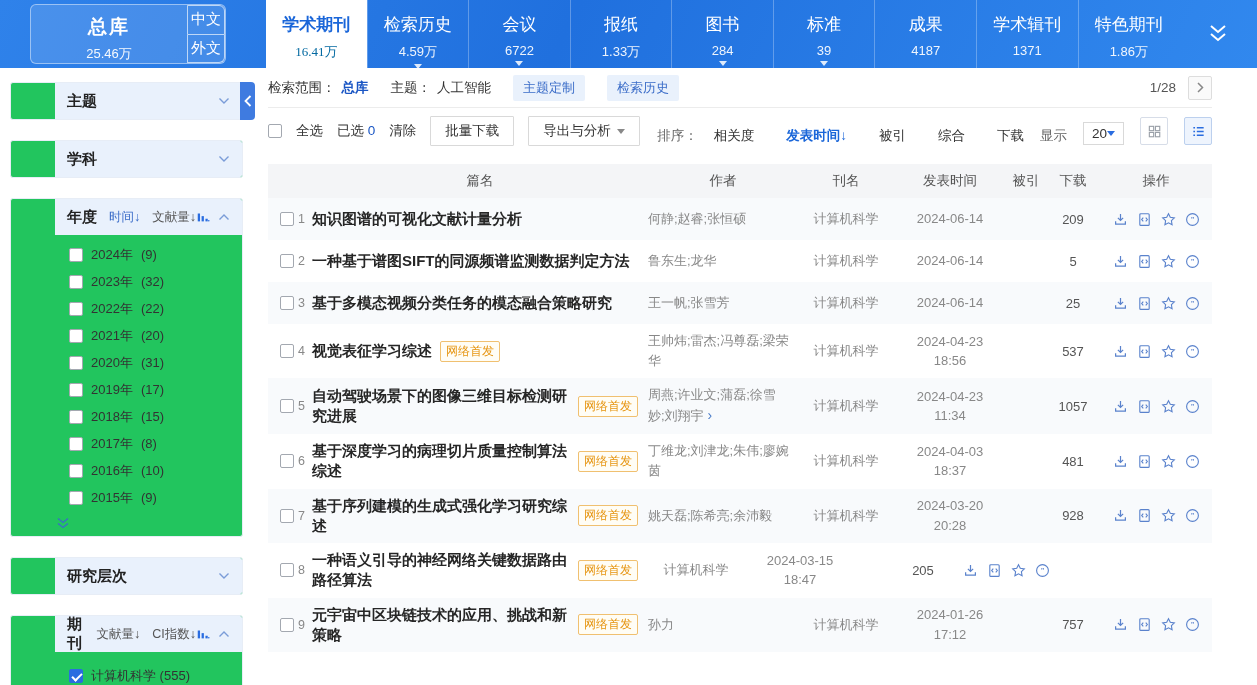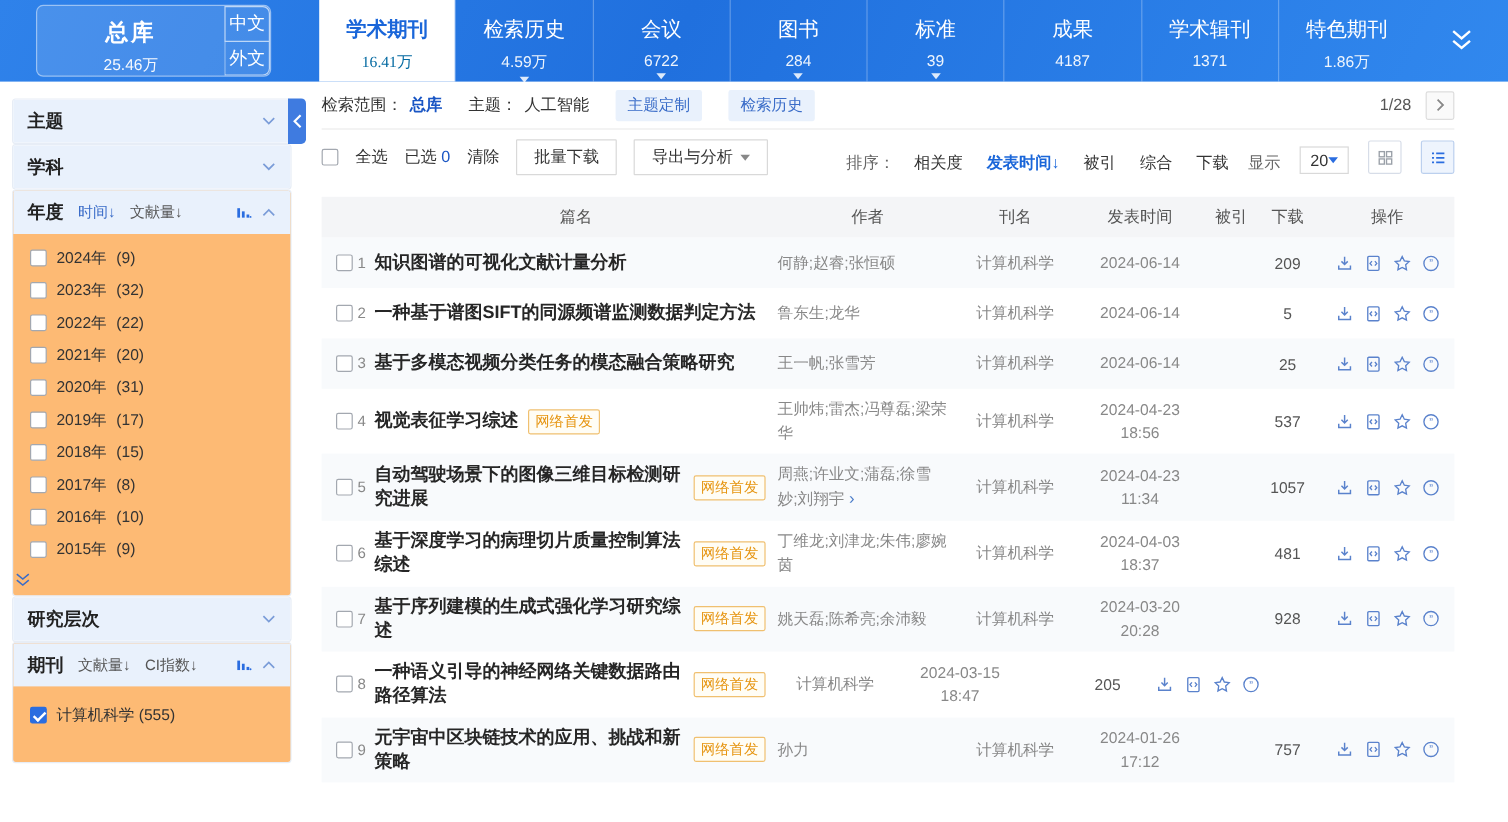--- a/index.html
+++ b/index.html
@@ -35,22 +35,22 @@
   .nav-tab.active .nt-count { color:#0369a1; opacity:1;font-family:Liberation Serif, serif; }
   .nav-more { width:78px; display:flex; align-items:center; justify-content:center;
     color:#fff; cursor:pointer; }
 
   
   .page { display:flex; height:617px; }
   .sidebar { width:253px; padding:14px 5px 0 10px; position:relative; }
   .main { flex:1; padding:0 45px 0 15px; }
 
   
-  .panel { width:233px; border:1px solid #e7edf6; border-radius:3px; margin-bottom:0;
-    background:#fdba74; overflow:hidden; }
+  .panel { width:233px; border:1px solid #e7edf6; border-radius:3px; margin-bottom:20px;
+    background:#22c55e; overflow:hidden;padding-left:44px; }
   .panel-header { height:36px; background:#e9f1fc; display:flex; align-items:center;
     padding:0 12px; cursor:pointer; }
   .panel-title { font-size:15px; font-weight:bold; color:#222; }
   .sort-link { font-size:12.5px; margin-left:12px; color:#555; cursor:pointer; white-space:nowrap; }
   .sort-link.blue { color:#3a6cc8; }
   .ph-right { margin-left:auto; display:flex; align-items:center; gap:8px; }
   .chev { color:#7a9cd8; display:flex; }
   .collapse-handle { position:absolute; top:14px; right:-2px; width:15px; height:38px;
     background:#3f7be0; border-radius:0 4px 4px 0; display:flex; align-items:center;
     justify-content:center; color:#fff; cursor:pointer; }
@@ -162,20 +162,25 @@
         <div class="nt-count">4.59万</div>
         <div class="nt-caret show"></div>
       </div>
 
       <div class="nav-tab">
         <div class="nt-label">会议</div>
         <div class="nt-count">6722</div>
         <div class="nt-caret show"></div>
       </div>
 
+      <div class="nav-tab">
+        <div class="nt-label">报纸</div>
+        <div class="nt-count">1.33万</div>
+
+      </div>
 
       <div class="nav-tab">
         <div class="nt-label">图书</div>
         <div class="nt-count">284</div>
         <div class="nt-caret show"></div>
       </div>
 
       <div class="nav-tab">
         <div class="nt-label">标准</div>
         <div class="nt-count">39</div>
@@ -408,21 +413,21 @@
         <span><span>已选</span> <span class="tb-sel-num">0</span></span>
         <span>清除</span>
         <span class="tb-btn">批量下载</span>
         <span class="tb-btn">
           <span>导出与分析</span>
           <span class="caret-down"></span>
         </span>
       </span>
       <span class="tb-right">
         <span style="color:#666">排序：</span>
-        <span class="sort-options" style="display:flex;gap:20px;">
+        <span class="sort-options" style="display:flex;gap:32px;">
 
             <span class="sort-item"><span>相关度</span><span class="sort-arrow"></span></span>
 
             <span class="sort-item active"><span>发表时间</span><span class="sort-arrow">↓</span></span>
 
             <span class="sort-item"><span>被引</span><span class="sort-arrow"></span></span>
 
             <span class="sort-item"><span>综合</span><span class="sort-arrow"></span></span>
 
             <span class="sort-item"><span>下载</span><span class="sort-arrow"></span></span>

